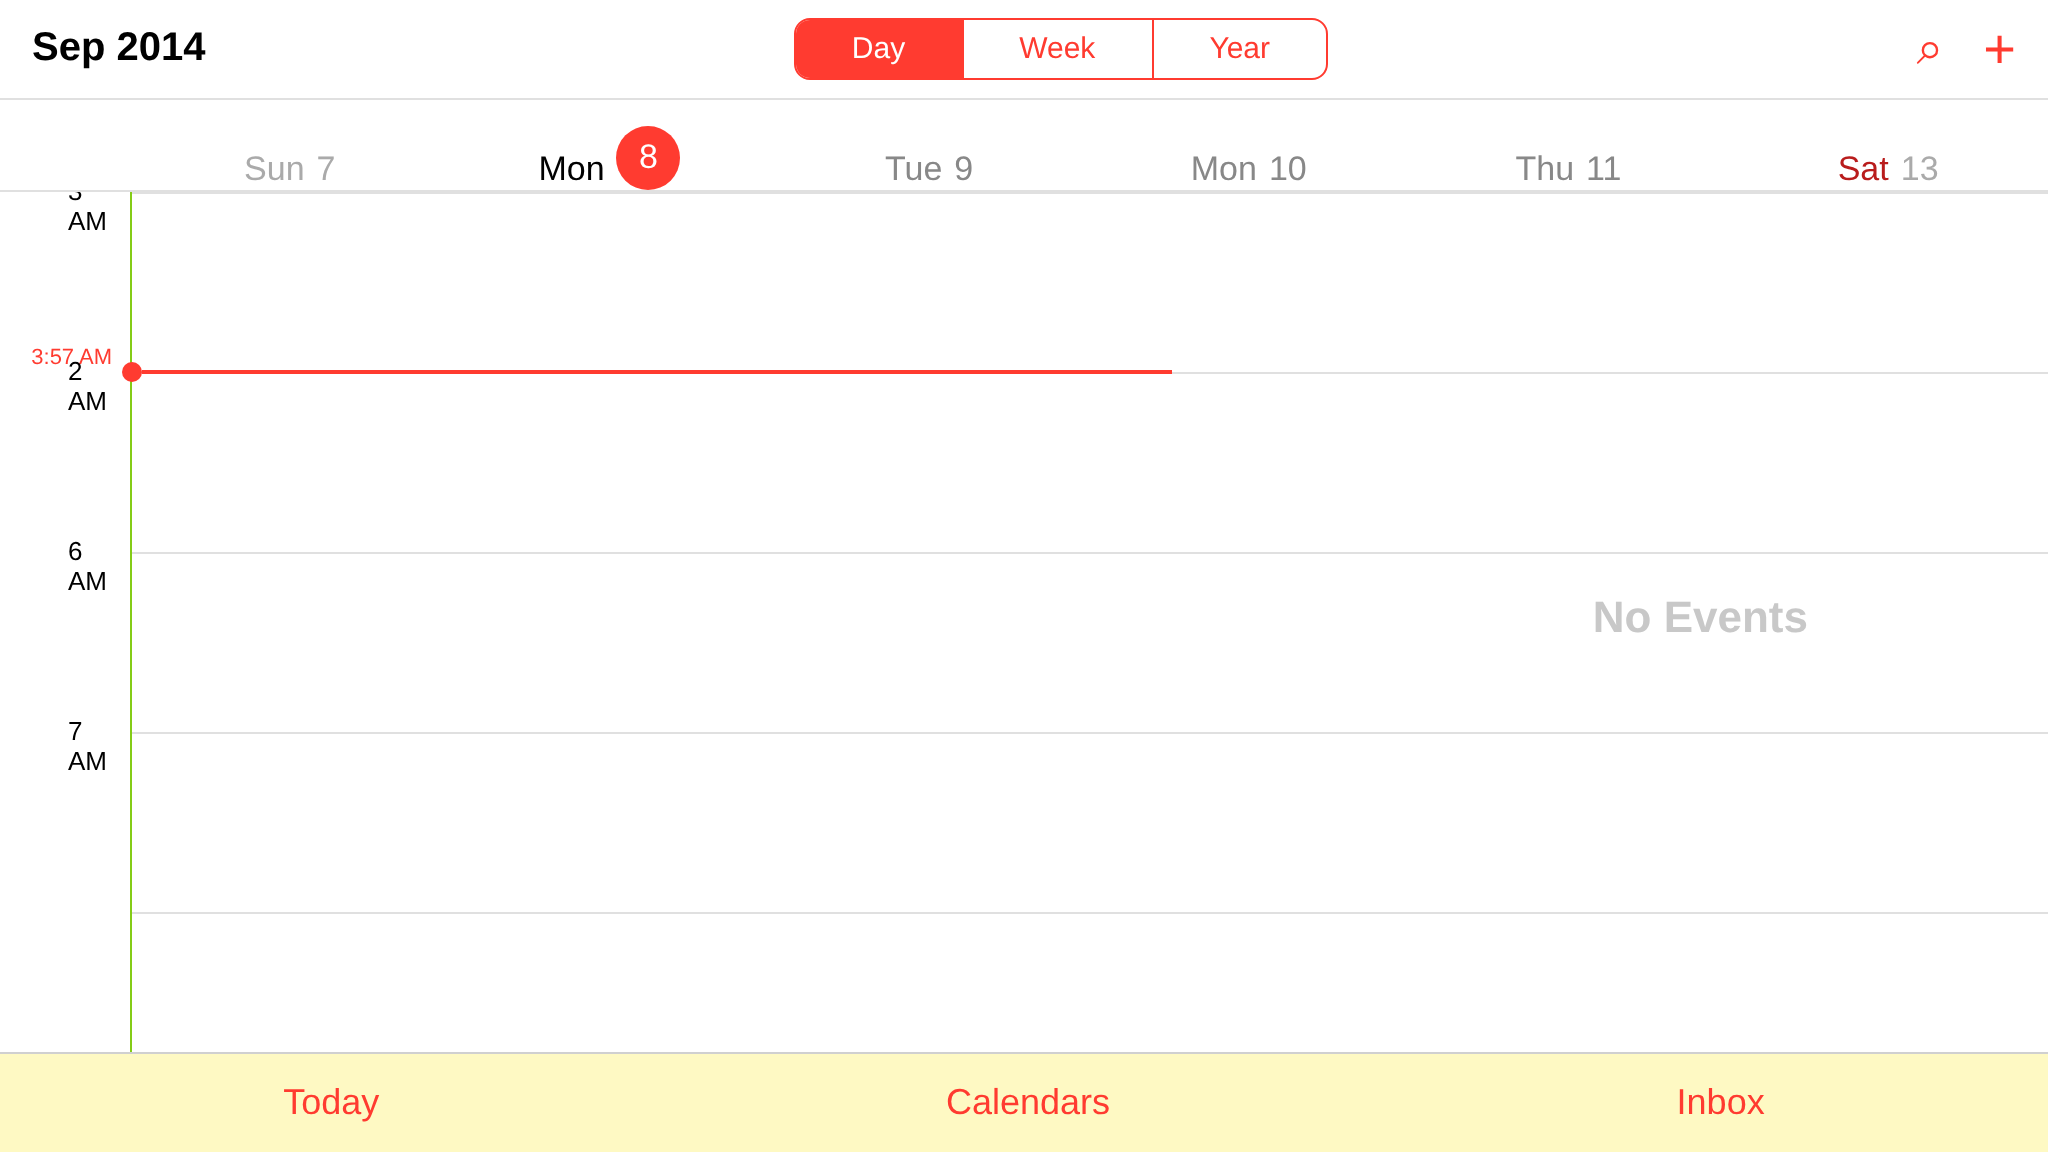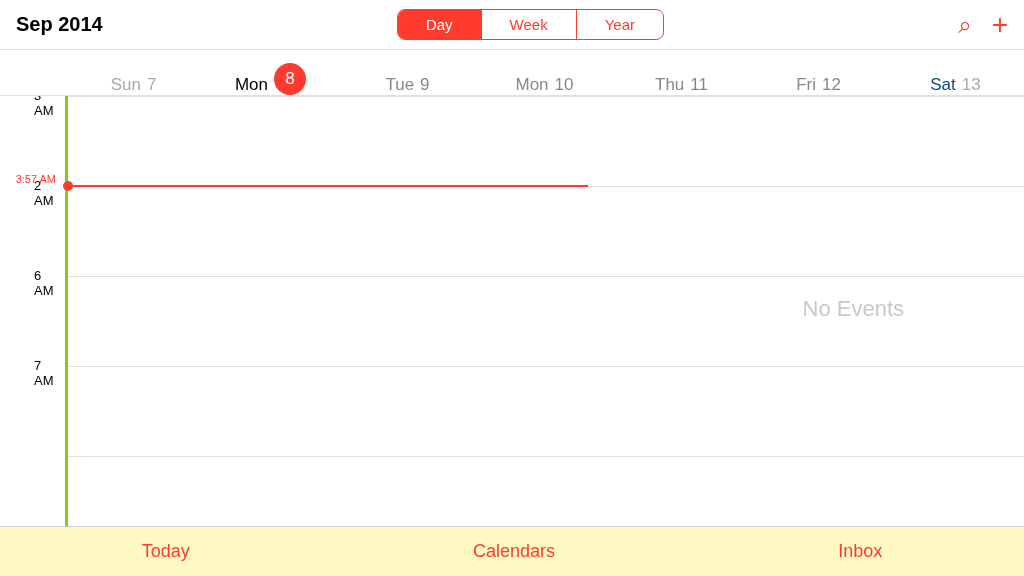--- a/index.html
+++ b/index.html
@@ -137,21 +137,22 @@
     }
     .time-label {
       font-size: 13px;
       color: #000000;
       margin-top: -8px;
       margin-left: 34px;
     }
     .events-area {
       flex: 1;
       position: relative;
-      border-left: 3px solid #84cc16;
+      border-left: 1px solid #84cc16;
+      font-weight: bold;
     }
     
     .hour-lines {
       position: absolute;
       top: 0; left: 0; right: 0; bottom: 0;
     }
     .hour-line {
       height: 90px;
       border-top: 1px solid #e0e0e0;
       position: relative;
@@ -268,27 +269,23 @@
     <div class="day-header">
       <span class="day-name">Mon</span>
       <span class="day-num">10</span>
     </div>
 
     <div class="day-header">
       <span class="day-name">Thu</span>
       <span class="day-num">11</span>
     </div>
 
-    <div class="day-header">
-      <span class="day-name">Fri</span>
-      <span class="day-num">12</span>
-    </div>
-
-    <div class="day-header">
-      <span class="day-name" style="color:#0c4a6e;">Sat</span>
+
+    <div class="day-header">
+      <span class="day-name" style="color:#b91c1c;">Sat</span>
       <span class="day-num" style="color:#aaa;">13</span>
     </div>
   </div>
 </div>
 
 <div class="calendar-body">
 
   <div class="time-column">
 
     <div class="time-label-current">3:57 AM</div>

